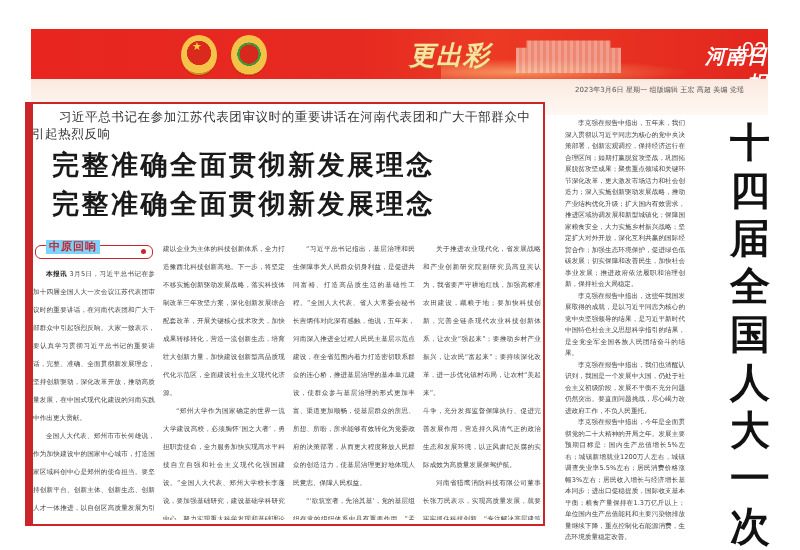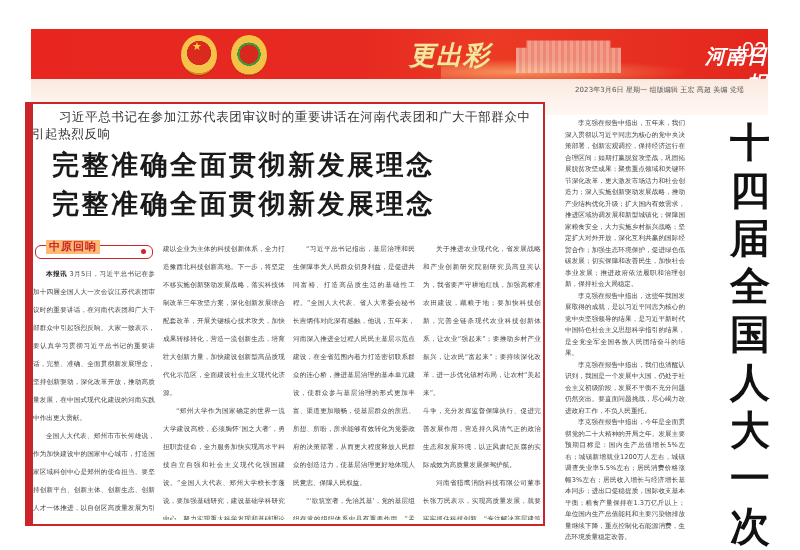--- a/index.html
+++ b/index.html
@@ -90,21 +90,21 @@
     color: #1a1a1a; letter-spacing: 2.5px; white-space: nowrap;
   }
   .headline.h1 { top: 147px; }
   .headline.h2 { top: 186px; }
 
   .section-tag {
     position: absolute; left: 35px; top: 245px; width: 118px; height: 14px;
     border: 1.5px solid #c9252b; border-radius: 6px; box-sizing: border-box;
   }
   .section-tag .label {
-    position: absolute; left: 10px; top: -6px; background: #fdba74; padding: 0 3px;
+    position: absolute; left: 10px; top: -6px; background: #7dd3fc; padding: 0 3px;
     color: #c9252b; font-weight: bold; font-size: 11px; line-height: 14px; letter-spacing: 1px;
   }
   .section-tag .dot {
     position: absolute; right: 6px; top: 3px; width: 5px; height: 5px; border-radius: 50%;
     background: #c9252b;
   }
   .col {
     position: absolute; width: 126px; font-size: 6.6px; line-height: 18px; color: #444;
     text-align: justify; letter-spacing: 0.05px;
   }

